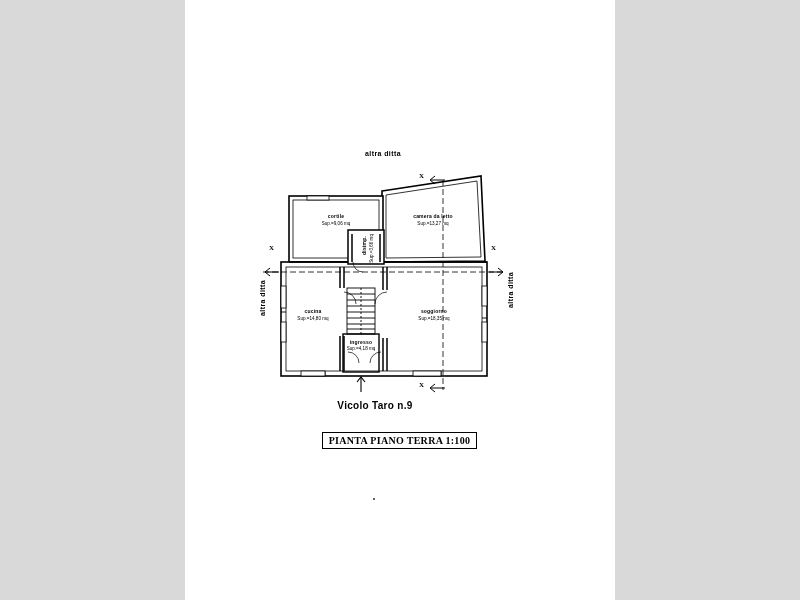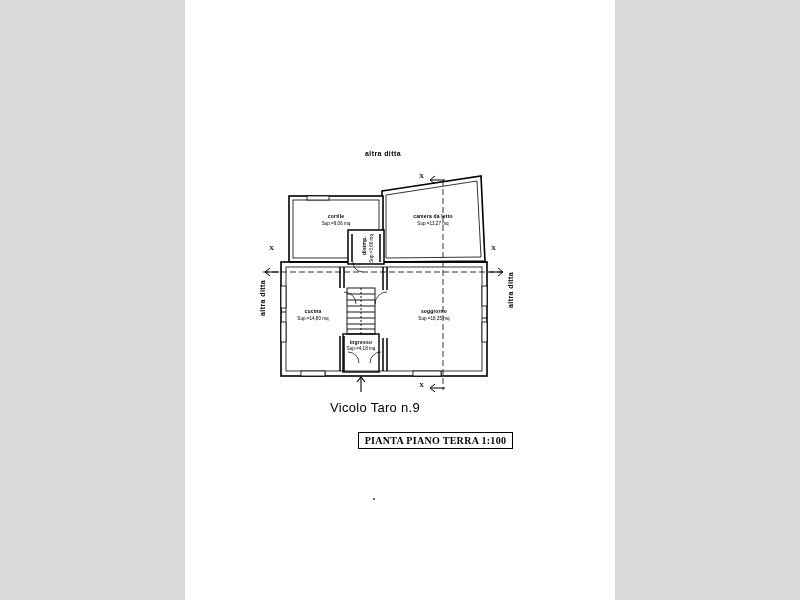--- a/index.html
+++ b/index.html
@@ -54,41 +54,40 @@
     font-size: 7px;
     font-weight: bold;
     letter-spacing: 0.4px;
   }
   .top-label {
     font-size: 7px;
     font-weight: bold;
     letter-spacing: 0.4px;
   }
   .street-label {
-    font-size: 13px;
-    font-weight: normal;
+    font-size: 10px;
+    font-weight: bold;
     letter-spacing: 0.3px;
   }
   .sec-mark {
     font-size: 7px;
     font-weight: bold;
     font-family: "Liberation Serif", serif;
   }
   #title-box {
     position: absolute;
     left: 137px;
     top: 432px;
     width: 155px;
     height: 17px;
     border: 1.4px solid #000;
     box-sizing: border-box;
     display: flex;
     align-items: center;
     justify-content: center;
-    margin-left: 36px;
   }
   #title-box .t {
     font-family: "Liberation Serif", serif;
     font-size: 10px;
     font-weight: bold;
     letter-spacing: 0.3px;
     color: #000;
   }
   .dot {
     position: absolute;

